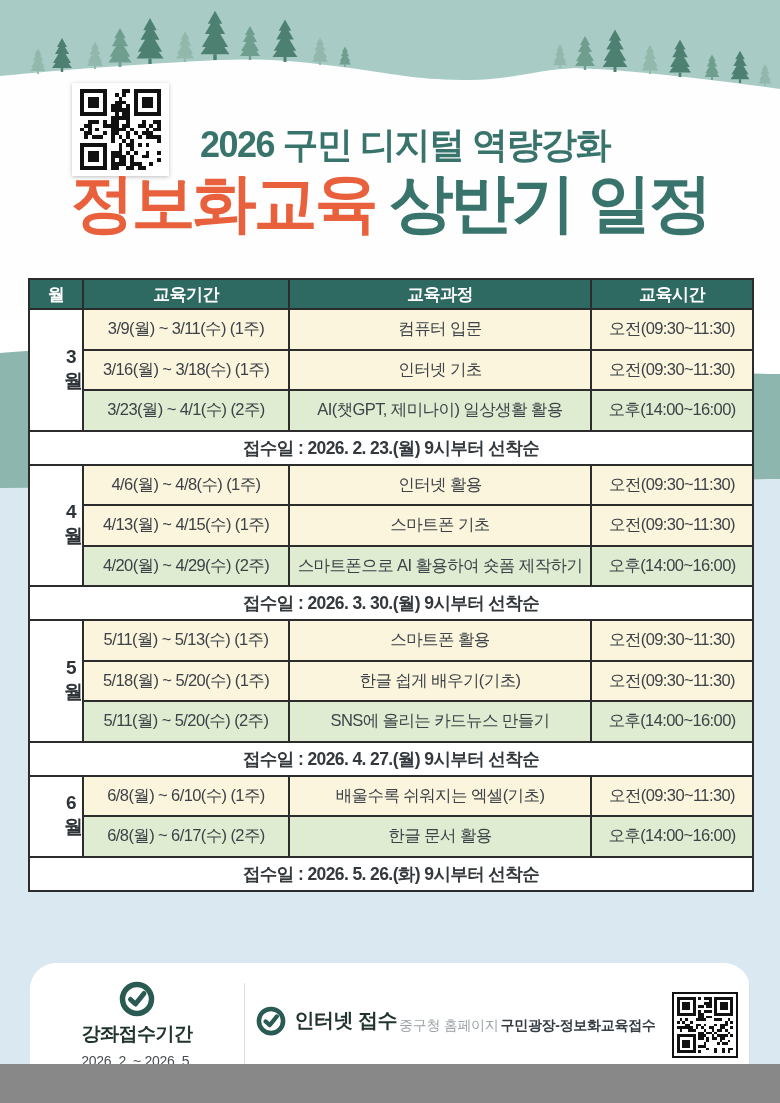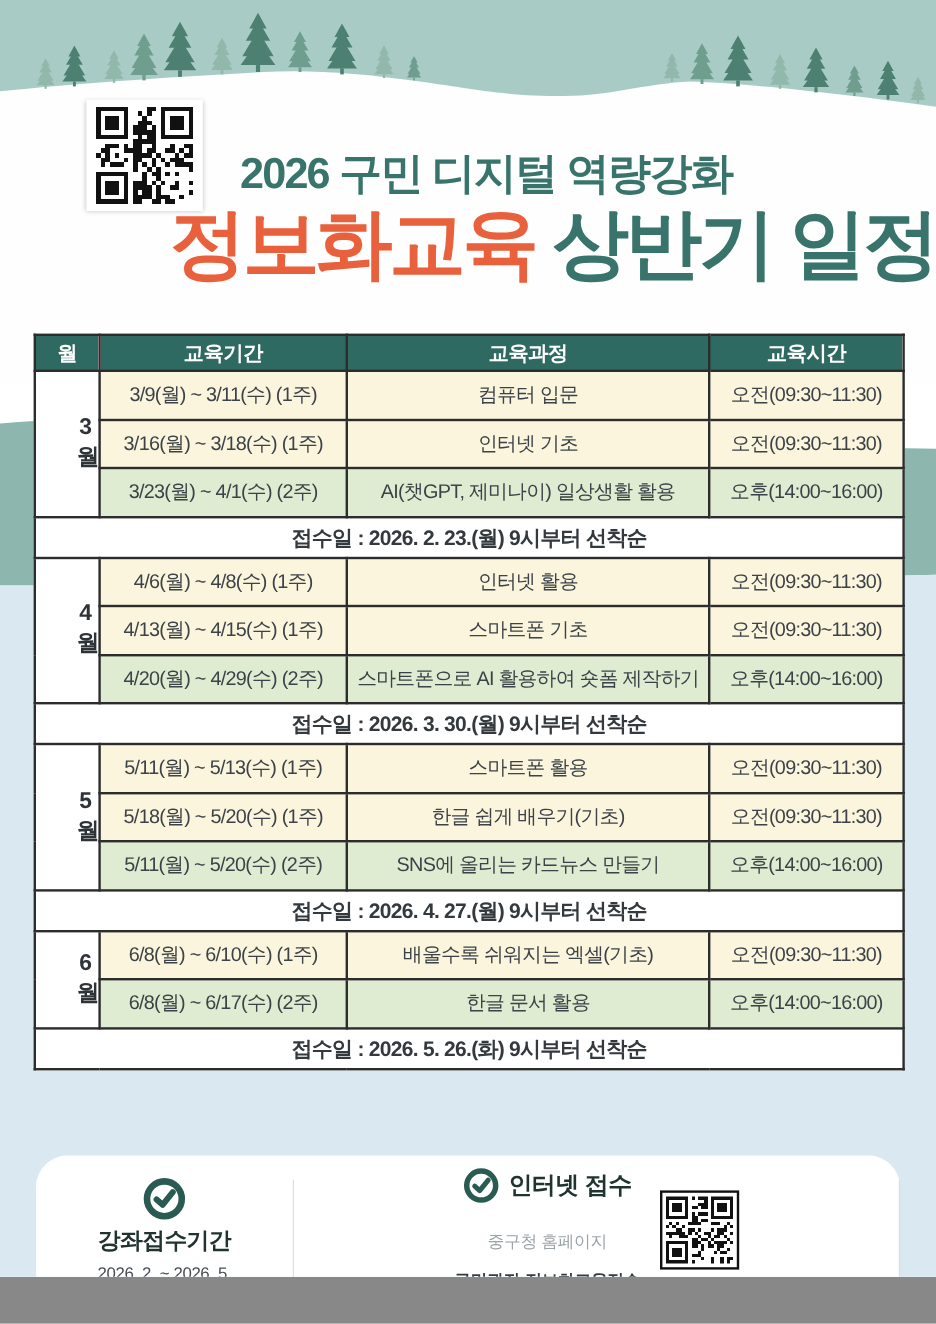--- a/index.html
+++ b/index.html
@@ -13,21 +13,21 @@
   .page{position:relative;width:780px;height:1064px;margin:0 auto;overflow:hidden;background:#ffffff;}
   .bg{position:absolute;inset:0;z-index:0;}
 
   
   .poster-header{position:absolute;left:0;top:0;width:780px;z-index:2;}
   .qr-box{position:absolute;left:72px;top:83px;width:97px;height:93px;background:#fff;
     padding:6px;box-shadow:0 1px 4px rgba(0,0,0,.25);}
   .qr-box svg{width:100%;height:100%;}
   .subtitle{position:absolute;left:30px;top:121px;width:750px;text-align:center;
     font-size:36px;font-weight:700;letter-spacing:-1.5px;color:var(--teal);}
-  .main-title{position:absolute;left:0;top:160px;width:780px;text-align:right;
+  .main-title{position:absolute;left:0;top:160px;width:780px;text-align:center;
     font-size:64px;font-weight:800;letter-spacing:-3px;color:var(--teal);white-space:nowrap;}
   .main-title .accent{color:var(--accent);margin-right:14px;}
 
   
   .tbl-wrap{position:absolute;left:28px;top:278px;z-index:2;}
   table{border-collapse:collapse;table-layout:fixed;width:724px;background:#fff;}
   th,td{border:2px solid var(--tbl-border);text-align:center;vertical-align:middle;
     padding:0 4px;overflow:hidden;}
   th{background:var(--header-bg);color:#fff;height:30px;font-size:17px;font-weight:700;letter-spacing:-0.5px;}
   td.cell{height:40.5px;font-size:16.5px;font-weight:500;color:var(--ink);letter-spacing:-0.6px;}
@@ -44,21 +44,21 @@
   .fsection.stacked{flex-direction:column;gap:4px;}
   .fsection:nth-child(1){width:214px;}
   .fsection:nth-child(3){flex:1;}
   .fsection:nth-child(5){width:200px;}
   .check-icon svg{width:36px;height:36px;display:block;}
   .inline .check-icon svg{width:30px;height:30px;}
   .ftitle{font-size:19px;font-weight:700;color:#21332f;letter-spacing:-0.5px;}
   .fline{font-size:14px;color:#474e53;letter-spacing:-0.3px;margin-top:2px;}
   .fline.muted{color:#9ba3a7;}
   .fline.boldline{font-weight:700;color:#353c41;}
-  .ftextcol{display:flex;flex-direction:column;align-items:center;gap:13px;}
+  .ftextcol{display:flex;flex-direction:row;align-items:center;gap:2px;}
   .fhead{display:flex;align-items:center;gap:8px;margin-bottom:8px;}
   .fhead .ftitle{font-size:20px;}
   .fqr{width:66px;height:66px;background:#fff;border:2px solid #111;padding:3px;margin-left:16px;}
   .fqr svg{width:100%;height:100%;}
   .qr-svg{shape-rendering:crispEdges;}
 </style>
 </head>
 <body>
 
 <div class="page">

